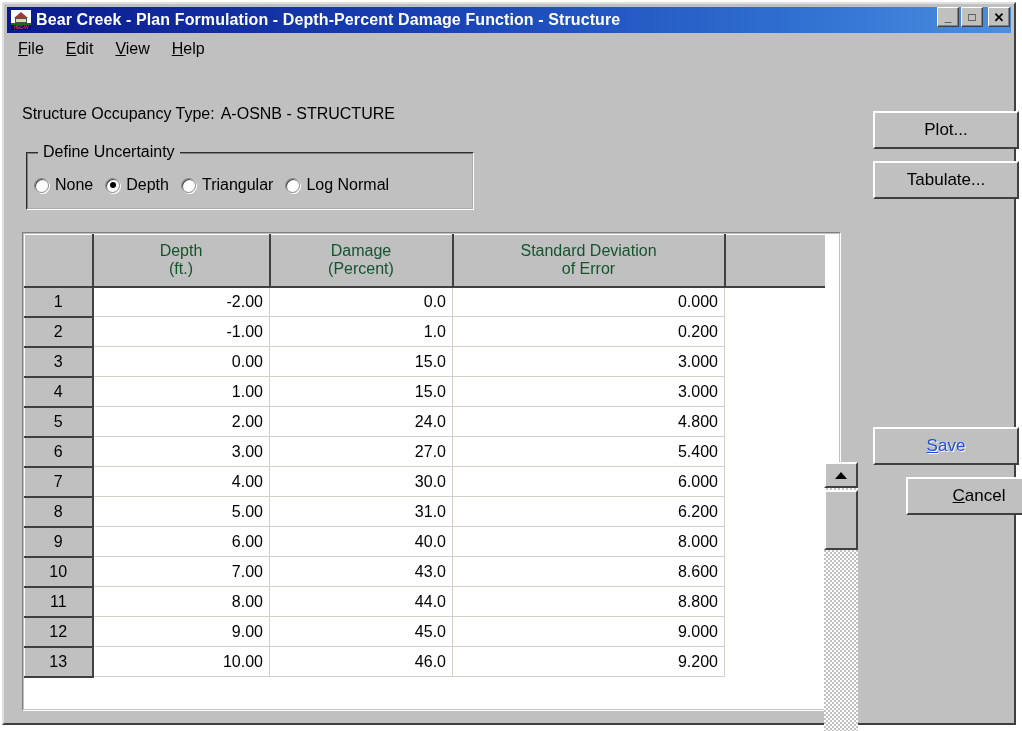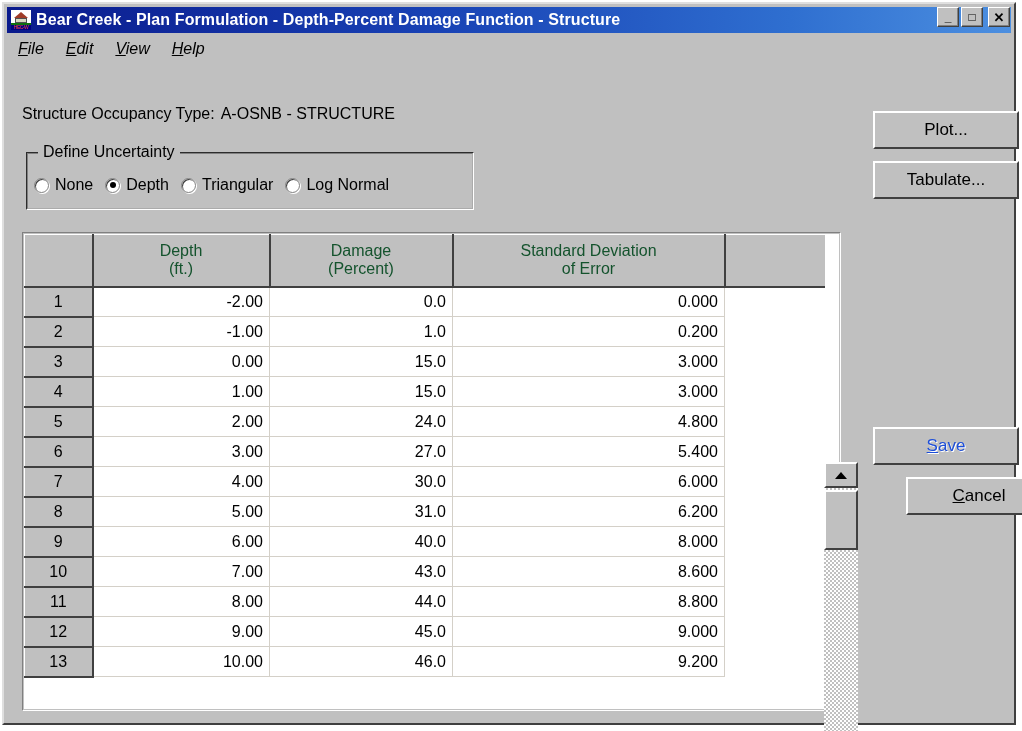--- a/index.html
+++ b/index.html
@@ -86,21 +86,20 @@
   #menubar {
     position: absolute; left: 3px; top: 32px;
     width: 1004px; height: 26px;
     display: flex; align-items: center;
   }
   .menu-item {
     font-size: 16px; color: #000;
     padding: 2px 11px;
     cursor: default;
     white-space: nowrap;
-    font-style: italic;
   }
   .menu-item u { text-decoration: underline; }
 
   
   #occupancy {
     position: absolute; left: 18px; top: 101px;
     font-size: 16px; color: #000; white-space: nowrap;
   }
   #occupancy .occ-val { margin-left: 6px; }
 

